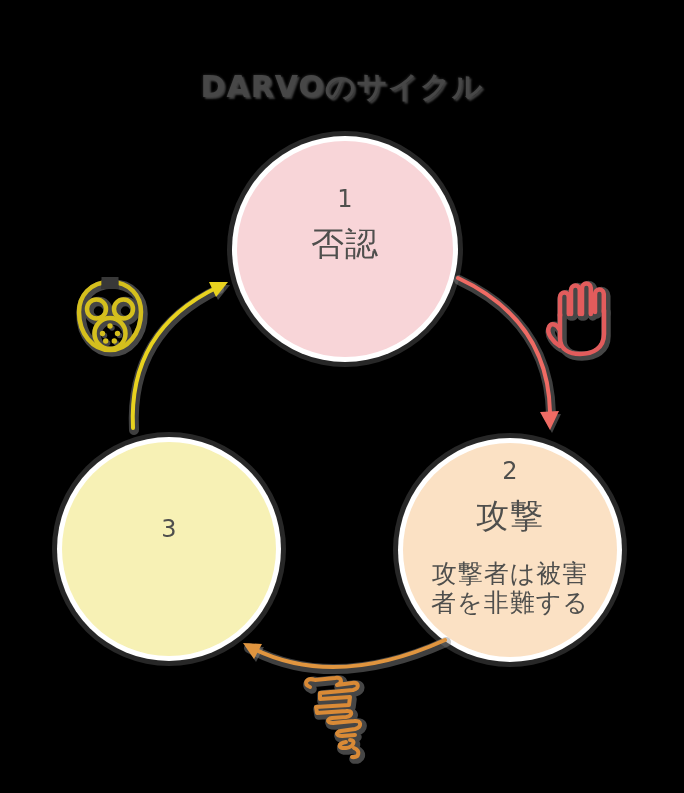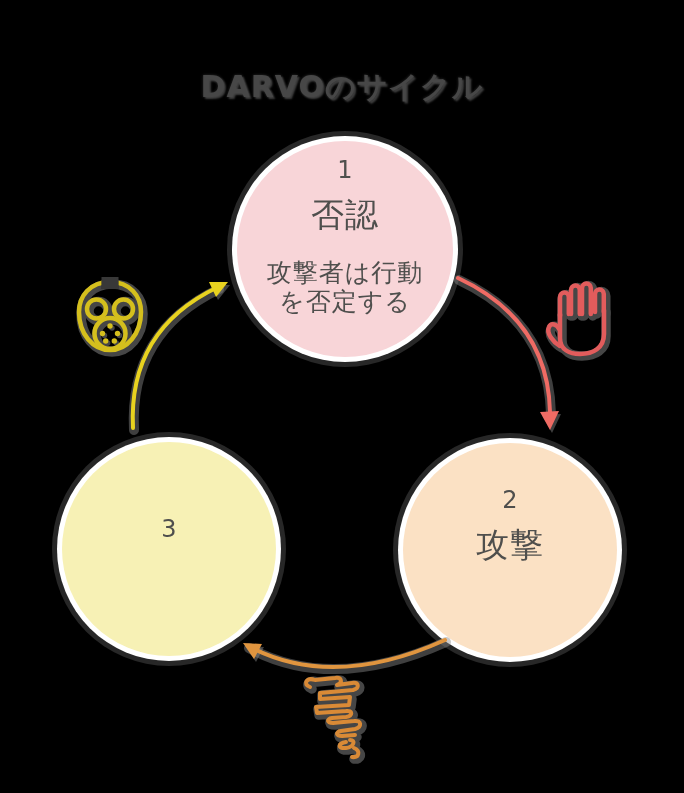--- a/index.html
+++ b/index.html
@@ -53,28 +53,28 @@
 <body>
 
 <div class="stage">
 
   <h1 class="diagram-title">DARVOのサイクル</h1>
 
   <div class="node node-1">
     <div class="node-inner">
       <div class="node-number">1</div>
       <div class="node-heading">否認</div>
-      <div class="node-body">攻撃者は行動を否定する</div>
     </div>
   </div>
 
   <div class="node node-2">
     <div class="node-inner">
       <div class="node-number">2</div>
       <div class="node-heading">攻撃</div>
+      <div class="node-body">攻撃者は被害者を非難する</div>
     </div>
   </div>
 
   <div class="node node-3">
     <div class="node-inner">
       <div class="node-number">3</div>
     </div>
   </div>
 
   <svg class="overlay" width="684" height="793" viewBox="0 0 684 793">

